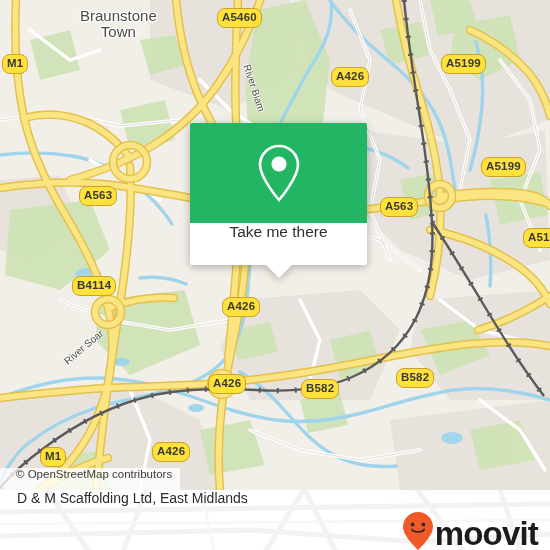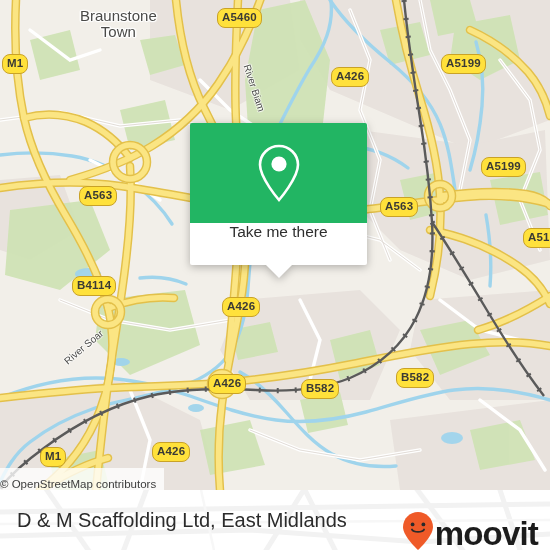--- a/index.html
+++ b/index.html
@@ -121,22 +121,22 @@
     border-top: 13px solid #ffffff;
   }
 
   
   #attribution {
     position: absolute;
     left: 0;
     bottom: 0;
     height: 22px;
     display: flex;
-    align-items: flex-end;
-    padding: 0 8px 0 0;
+    align-items: flex-start;
+    padding: 0 8px 0 16px;
     background: rgba(255,255,255,0.78);
     font-size: 11.5px;
     color: #3c3c3c;
     font-family: "Liberation Sans", sans-serif;
     white-space: nowrap;
   }
 
   
   #footer {
     position: absolute;
@@ -152,22 +152,22 @@
     left: 0; top: 0;
     width: 550px; height: 60px;
     opacity: 1;
   }
   #footer-title {
     position: absolute;
     left: 17px;
     top: 0;
     height: 60px;
     display: flex;
-    align-items: center;
-    font-size: 20px;
+    align-items: flex-start;
+    font-size: 14px;
     color: #2b2b2b;
     font-family: "Liberation Sans", sans-serif;
     white-space: nowrap;
   }
   #footer-logo {
     position: absolute;
     right: 12px;
     top: 0;
     height: 60px;
     display: flex;

